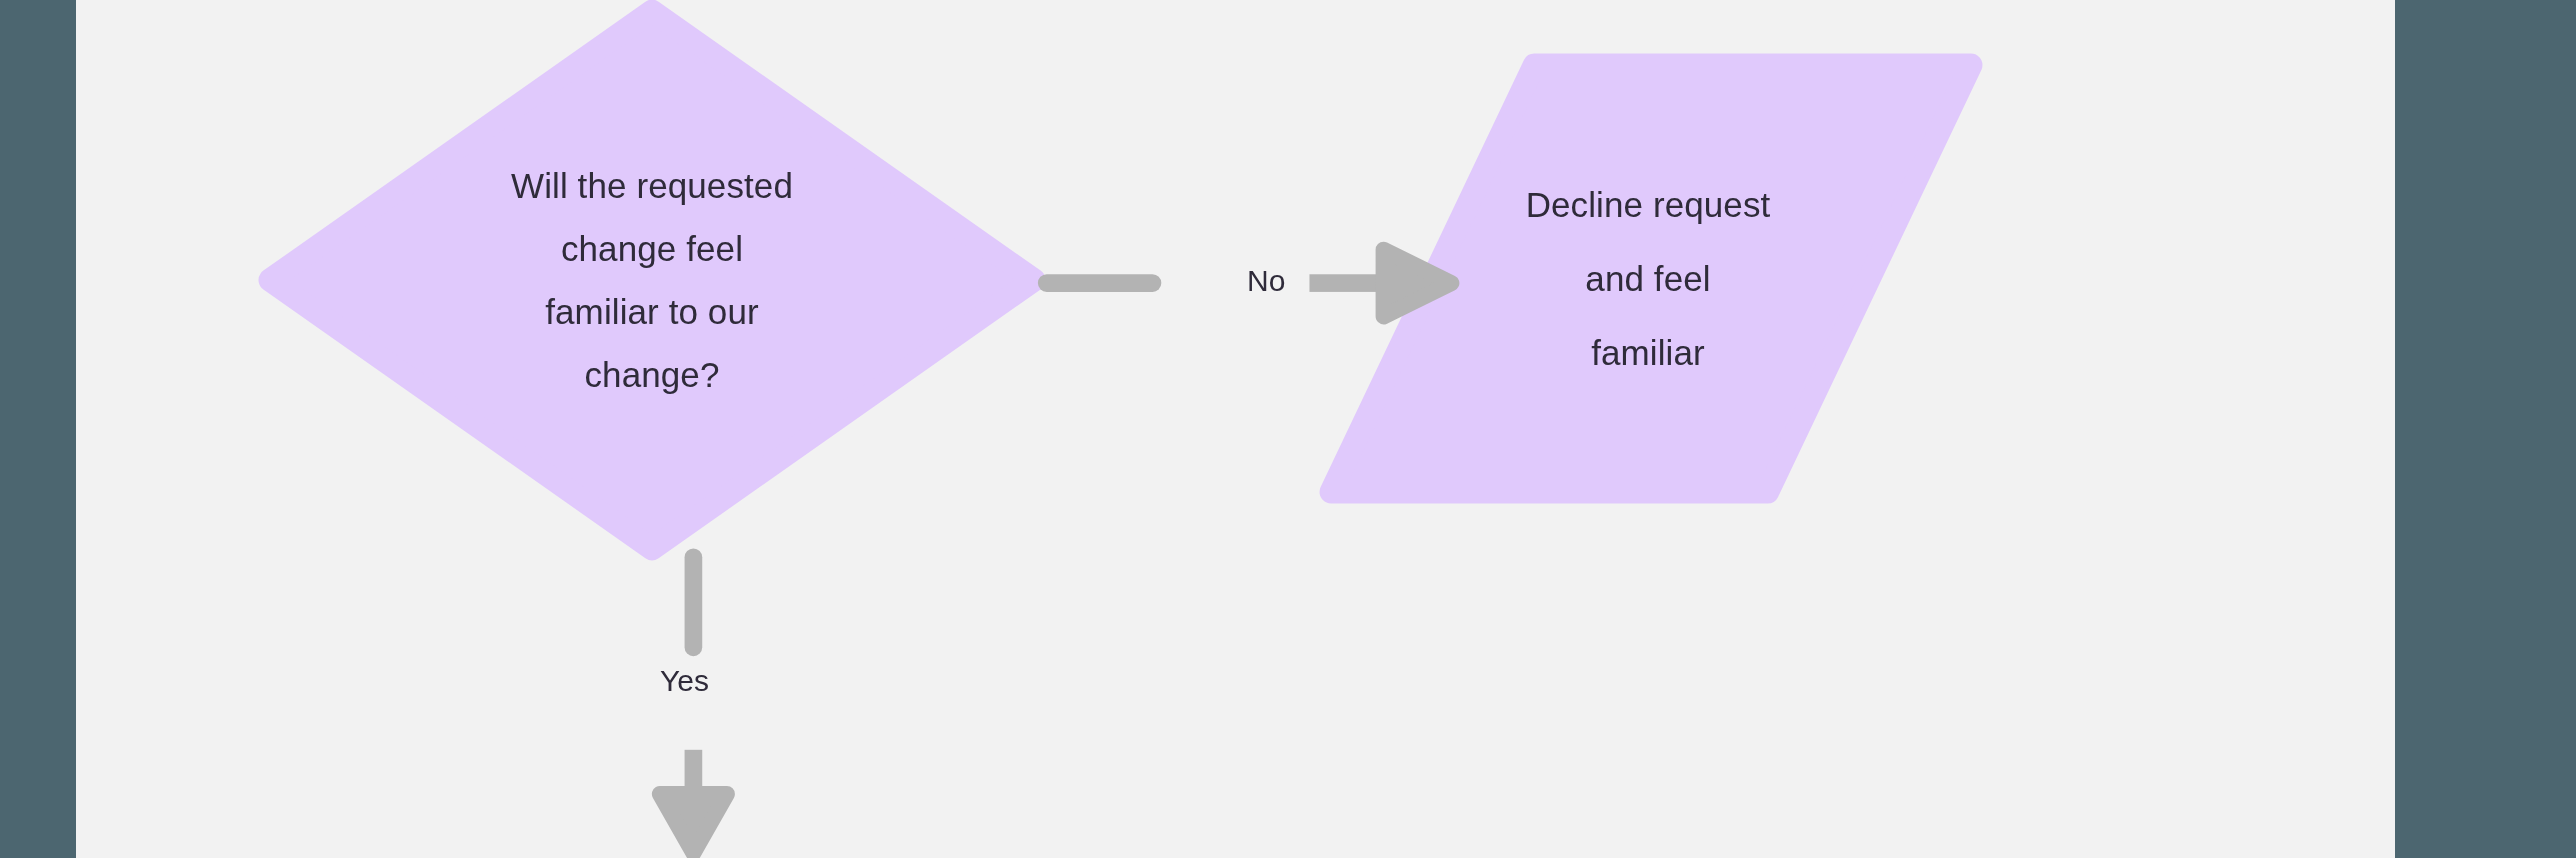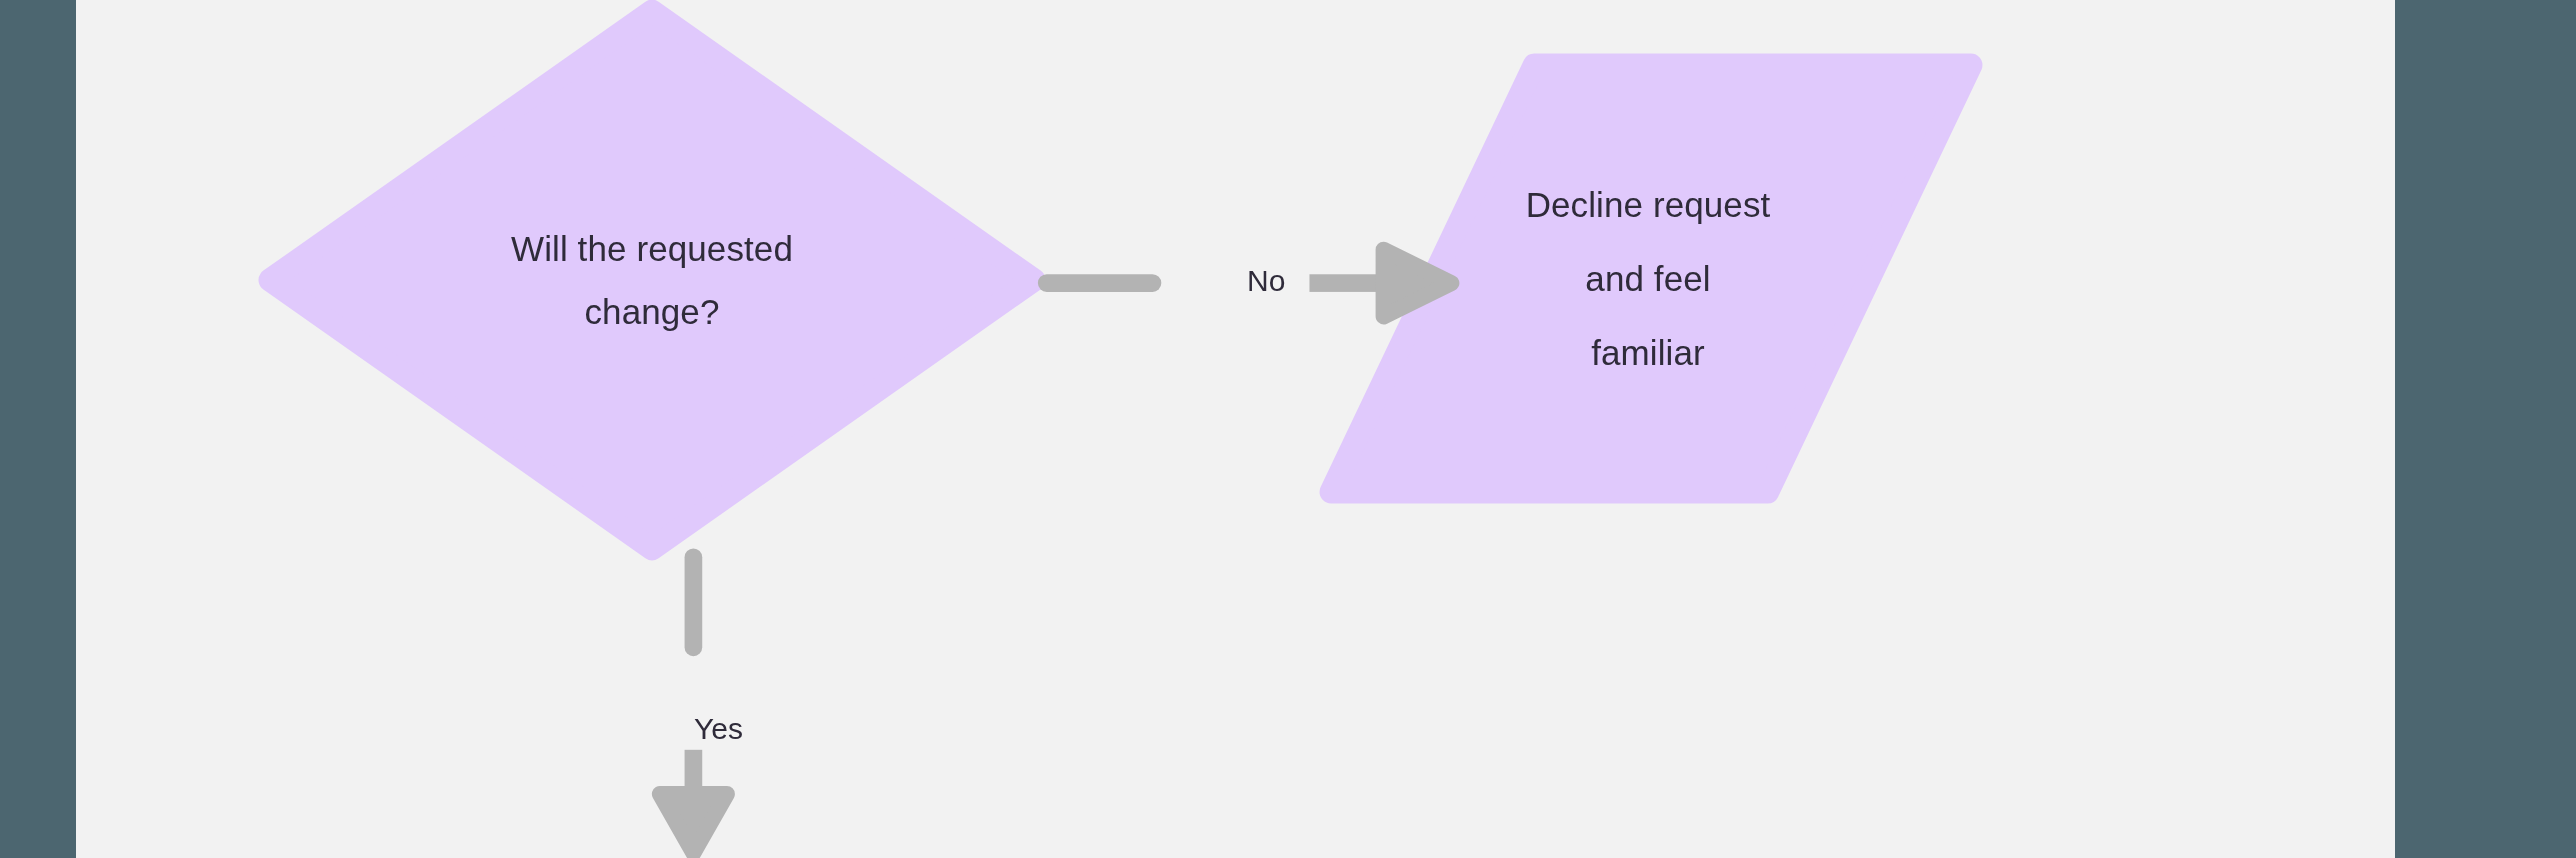--- a/index.html
+++ b/index.html
@@ -79,41 +79,43 @@
 
   .edge-label {
     position: absolute;
     color: #2f2b3a;
     font-size: 30px;
     line-height: 41px;
     white-space: nowrap;
     pointer-events: none;
   }
   #label-no  { left: 1171px; top: 260px; }
-  #label-yes { left: 584px;  top: 708px; margin-left: 34px; }
+  #label-yes { left: 584px;  top: 660px; }
 </style>
 </head>
 <body>
 
 <div id="stage">
 
   <div class="side-band" id="band-left"></div>
   <div class="side-band" id="band-right"></div>
 
   <div class="canvas">
 
     <svg class="node-svg" id="decision-node" viewBox="0 0 864 608">
       <path class="shape-fill" d="M 432 0
                L 864 304
                L 432 608
                L 0 304
                Z" stroke="#e0c9fc" stroke-width="26" stroke-linejoin="round"></path>
     </svg>
     <div class="node-label" id="decision-label">
       <span>Will the requested</span>
+      <span>change feel</span>
+      <span>familiar to our</span>
       <span>change?</span>
     </div>
 
     <svg class="node-svg" id="output-node" viewBox="0 0 724 483">
       <path class="shape-fill" d="M 230 0
                L 724 0
                L 494 483
                L 0 483
                Z" stroke="#e0c9fc" stroke-width="26" stroke-linejoin="round"></path>
     </svg>

